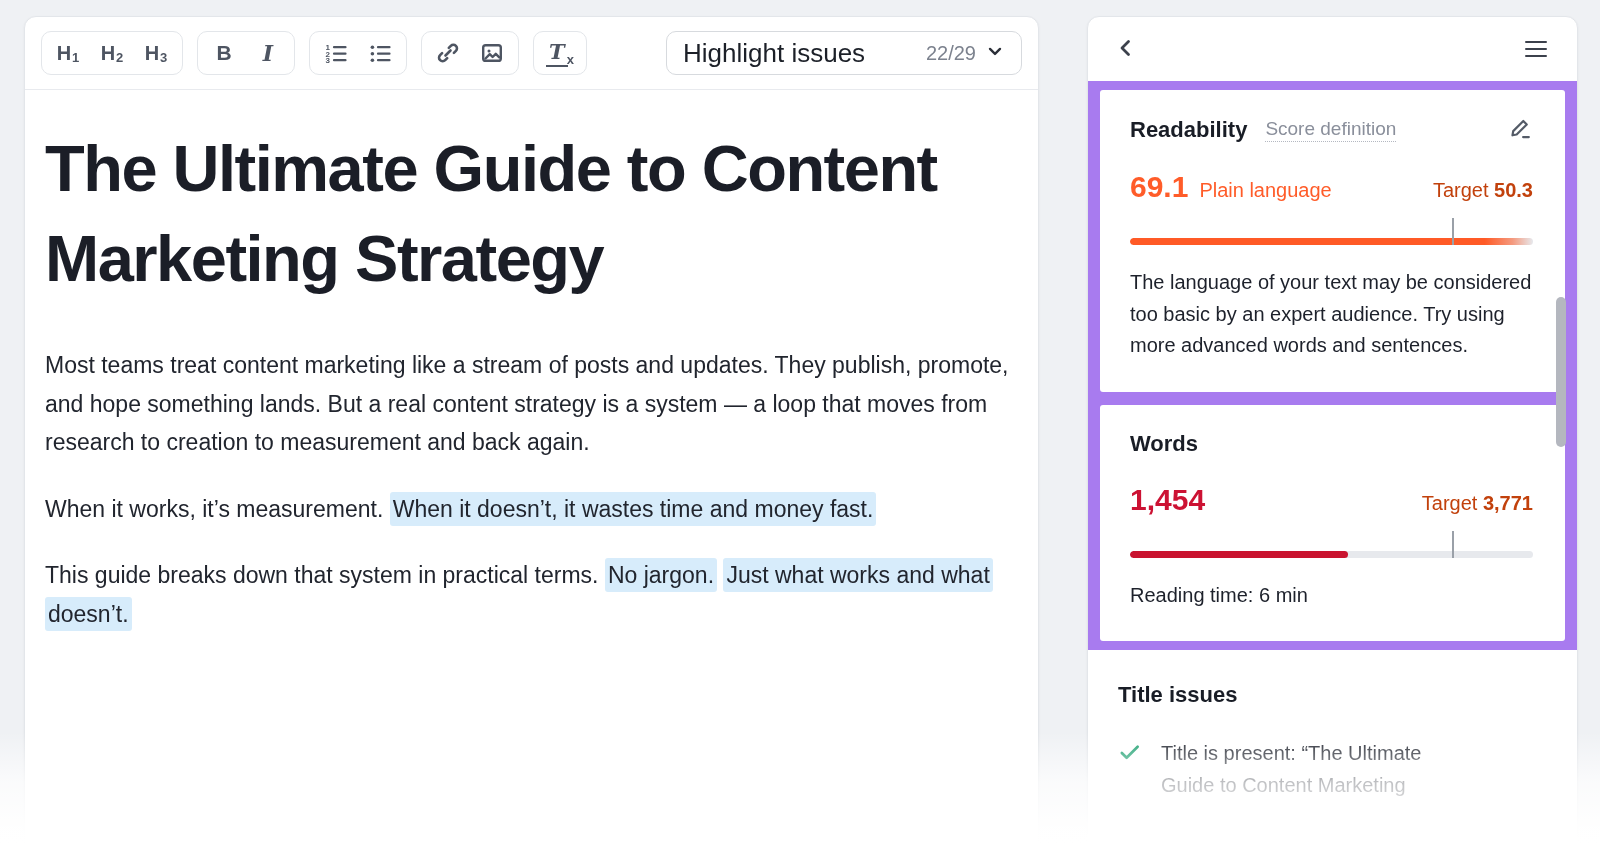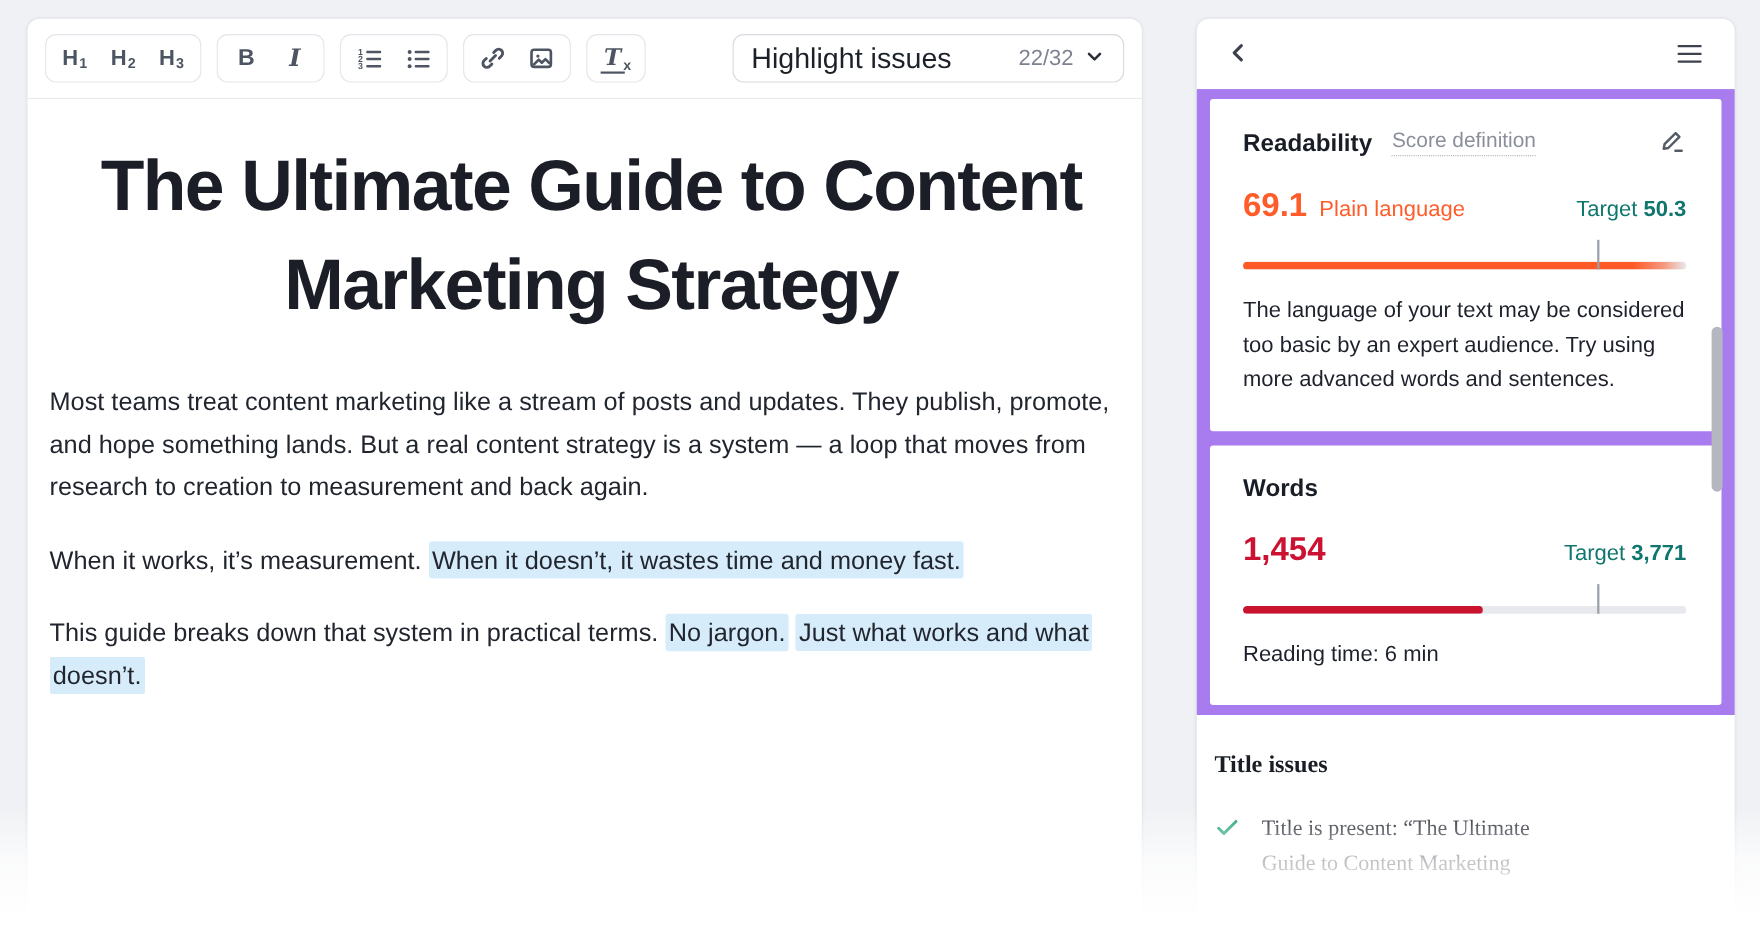--- a/index.html
+++ b/index.html
@@ -43,21 +43,21 @@
     display:flex; align-items:center; padding:0 16px; cursor:pointer; background:#fff;
   }
   .hs-label { font-size:26px; color:#1c2028; }
   .hs-right { margin-left:auto; display:flex; align-items:center; gap:9px; }
   .hs-count { font-size:20px; color:#7c828e; }
   .toolbar-divider { border-bottom:1px solid #e8eaee; }
   .doc { padding:26px 12px 0 20px; width:100%; }
   .doc-inner { width:985px; }
   .doc-title {
     font-size:65px; line-height:90px; font-weight:800; letter-spacing:-1.5px;
-    color:#1b1e27; margin:8px 0 42px 0;text-align:center;
+    color:#1b1e27; margin:8px 0 42px 0;
   }
   .doc-p { font-size:23px; line-height:38.5px; color:#21252e; margin-bottom:28px; }
   mark.hl { background:#d7ecfb; color:inherit; padding:4px 3px; border-radius:3px;
             -webkit-box-decoration-break:clone; box-decoration-break:clone; }
   .doc-h2 { font-size:48px; font-weight:800; letter-spacing:-0.5px; color:#1b1e27; margin-top:34px; white-space:nowrap; }
   
   .sidebar-card { left:1087px; width:491px; }
   .sb-header { height:64px; display:flex; align-items:center; justify-content:space-between; padding:0 30px 0 26px; }
   .icon-btn { background:none; border:none; cursor:pointer; color:#3c414c; display:flex; align-items:center; }
   .hamburger { display:flex; flex-direction:column; gap:4.5px; }
@@ -69,30 +69,30 @@
   .score-def {
     margin-left:18px; font-size:19px; color:#8a8f9b;
     border-bottom:1.5px dotted #b4b8c1; padding-bottom:1px; cursor:pointer;
   }
   .metric-head .icon-btn { margin-left:auto; color:#545b67; }
   .metric-row { display:flex; align-items:baseline; margin-top:26px; }
   .big-val { font-size:30px; font-weight:600; }
   .orange { color:#ff5c29; }
   .red    { color:#cc1233; }
   .val-label { font-size:20px; margin-left:11px;text-align:center; }
-  .target { margin-left:auto; font-size:20px; color:#0f766e; }
+  .target { margin-left:auto; font-size:20px; color:#c2410c; }
   .target b { font-weight:700; }
   .bar-zone { position:relative; height:27px; margin-top:14px; }
   .bar-track { position:absolute; left:0; right:0; bottom:0; height:7px; border-radius:4px; background:#e7e9ed; overflow:hidden; }
   .bar-fill { height:100%; border-radius:4px; }
   .fill-orange { background:linear-gradient(to right,#ff5a26 0%,#ff5a26 88%,rgba(255,90,38,.55) 95%,rgba(255,90,38,0) 100%); }
   .fill-red { background:#c9132f; }
   .bar-tick { position:absolute; top:0; bottom:0; width:2px; background:#9aa0a8; }
   .metric-desc { margin-top:22px; font-size:20px; line-height:31.5px; color:#1d212b; }
-  .title-issues { padding:32px 32px 0 16px;font-family:Liberation Serif, serif; }
+  .title-issues { padding:32px 32px 0 30px; }
   .ti-title { font-size:22px; font-weight:700; color:#191d26; }
   .issue-row { display:flex; margin-top:30px; }
   .check-icon { flex:none; color:#189e6d; margin-top:3px; }
   .issue-text { margin-left:20px; font-size:20px; line-height:31.5px; color:#1d212b; }
   .scroll-thumb {
     position:absolute; right:11px; top:280px; width:10px; height:150px;
     background:#b4b7bf; border-radius:6px; z-index:5;
   }
   
   .bottom-fade {
@@ -172,21 +172,21 @@
     <div class="tb-group">
       <button class="tb-btn">
         <span class="tx-t">T</span>
           <span class="tx-x">x</span>
       </button>
     </div>
     <div class="tb-spacer"></div>
     <div class="highlight-select">
       <span class="hs-label">Highlight issues</span>
       <span class="hs-right">
-        <span class="hs-count">22/32</span>
+        <span class="hs-count">22/29</span>
         <span><svg width="20" height="20" viewBox="0 0 24 24" fill="none" stroke="#2b2f38" stroke-width="2.8" stroke-linecap="round" stroke-linejoin="round">
               <path d="M6 9.5l6 6 6-6"></path>
             </svg></span>
       </span>
     </div>
   </div>
   <div class="toolbar-divider"></div>
   <div class="doc">
     <div class="doc-inner">
       <h1 class="doc-title">The Ultimate Guide to Content Marketing Strategy</h1>

